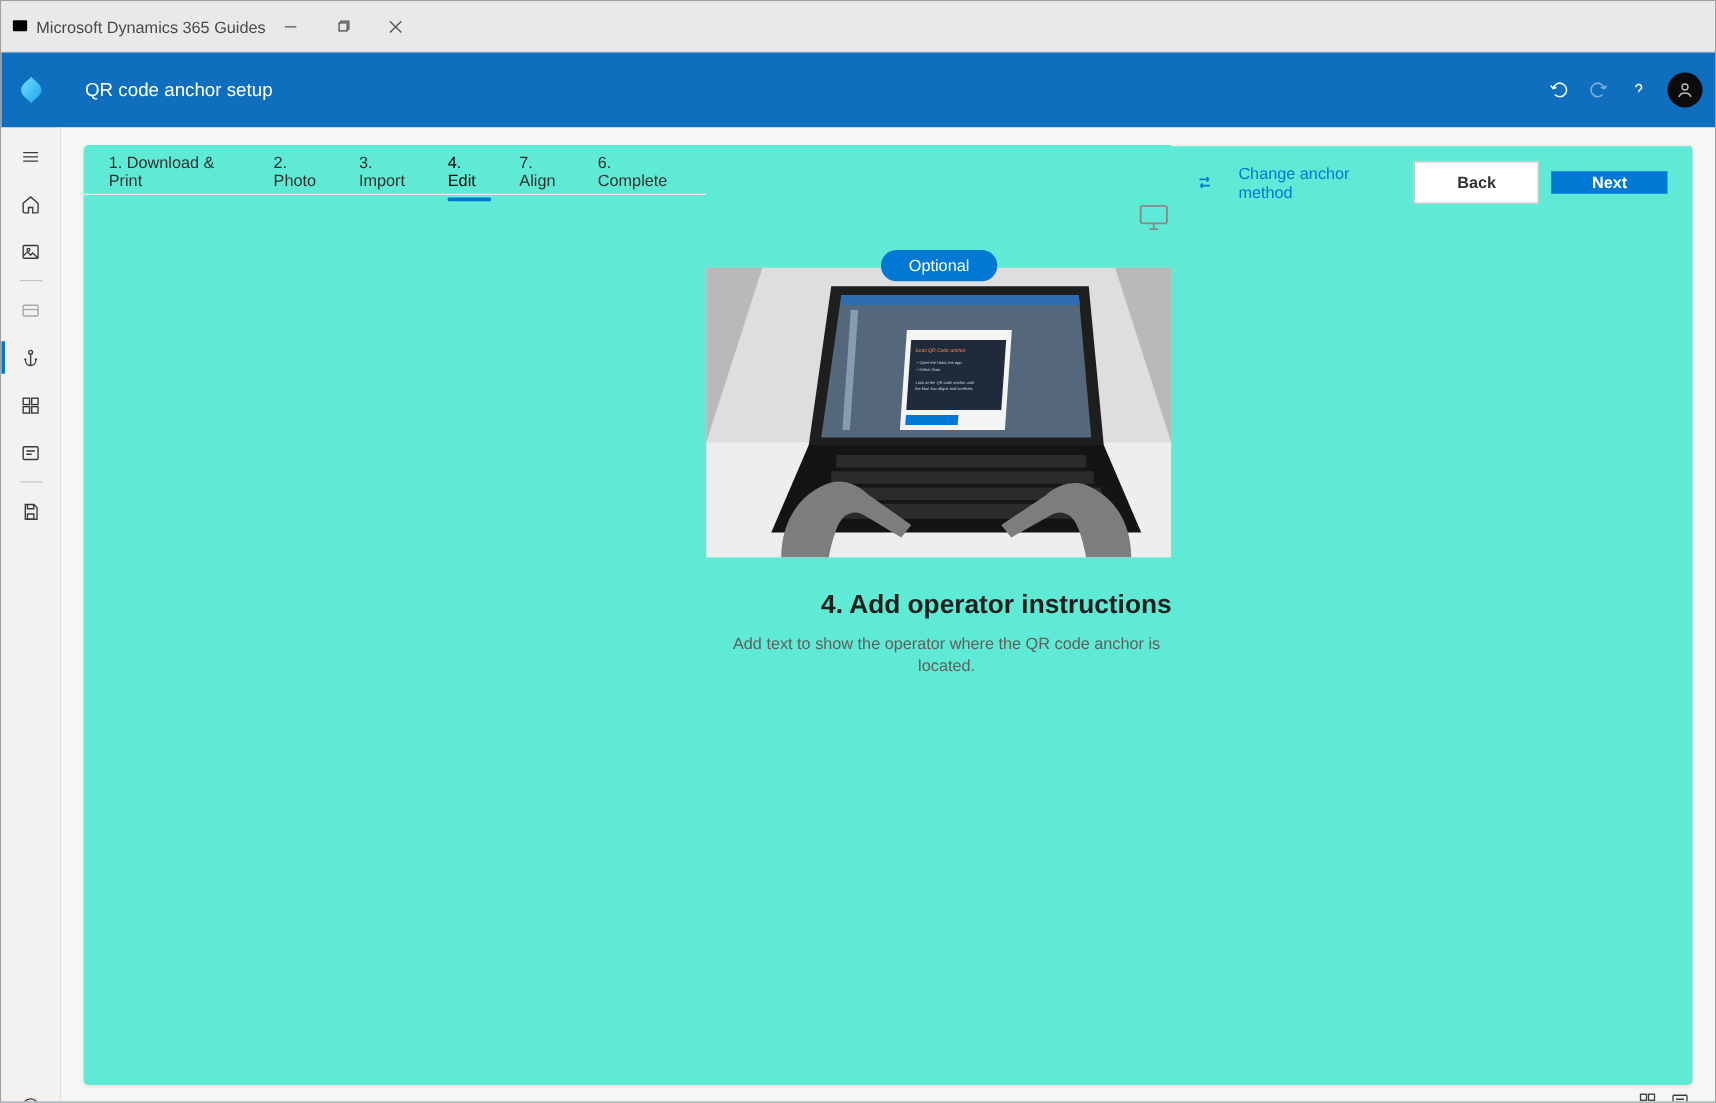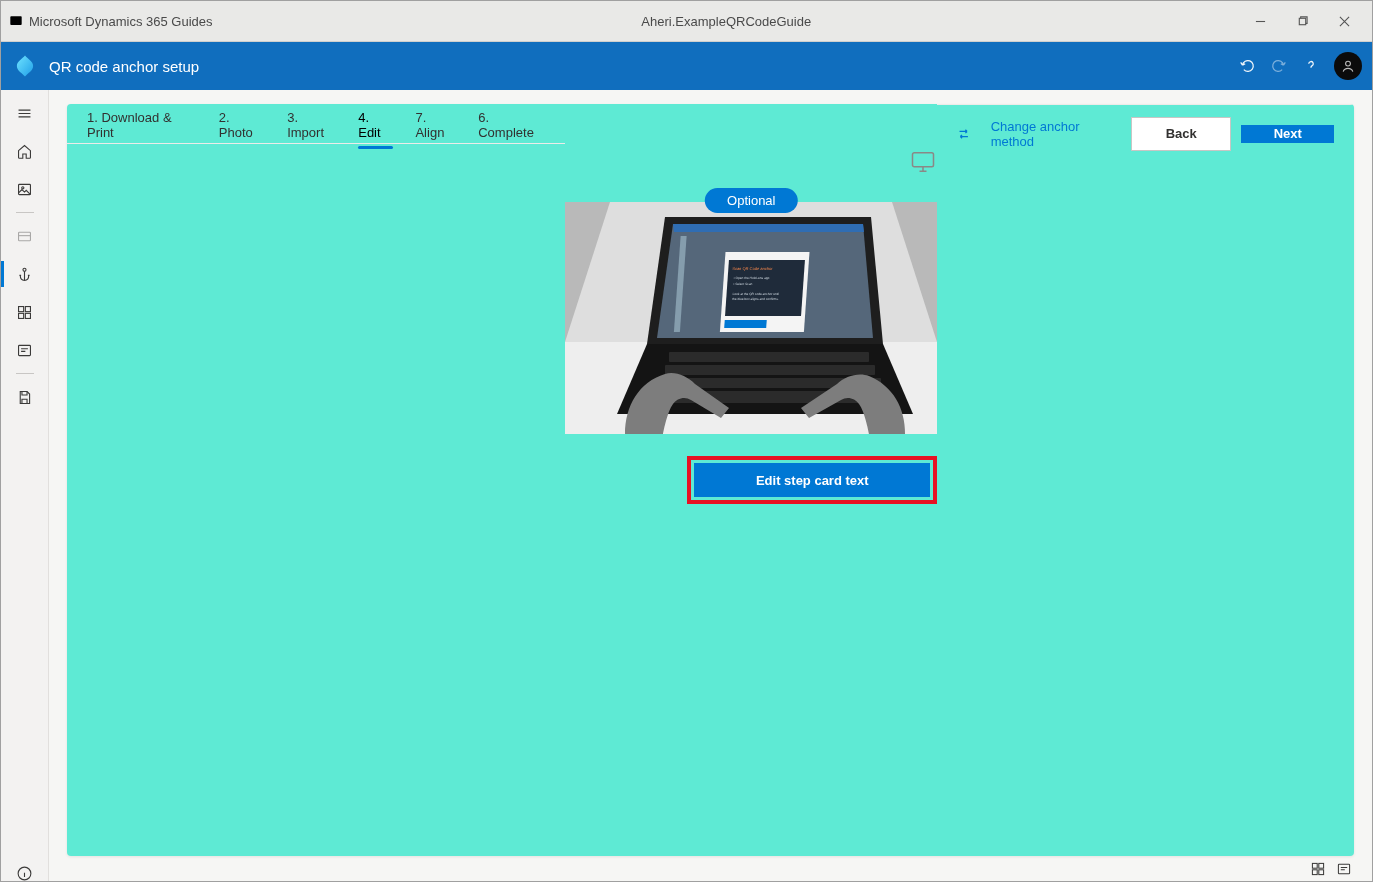--- a/index.html
+++ b/index.html
@@ -8,21 +8,21 @@
     
     .win-titlebar { height: 41px; background: #e9e9e7; display: flex; align-items: center; padding: 0 8px; border-bottom: 1px solid #d0d0ce;}
     .win-appicon { width: 14px; height: 14px; margin-right: 6px; color:#555;}
     .win-appname { flex: 0 0 auto; color:#4a4a4a; font-size: 13px;}
     .win-doc     { flex: 1 1 auto; text-align: center; color:#4a4a4a; font-size: 13px;}
     .win-ctrls   { display:flex; gap: 2px;}
     .win-btn     { width: 40px; height: 30px; display:flex; align-items:center; justify-content:center; color:#555;}
     .win-btn svg { width:11px; height:11px; stroke:#555; stroke-width:1.2; fill:none;}
 
     
-    .cmdbar { height: 48px; background: #106ebe; color: #fff; display:flex; align-items:center; padding: 0 10px;}
+    .cmdbar { height: 60px; background: #106ebe; color: #fff; display:flex; align-items:center; padding: 0 10px; gap: 19px;}
     .cmdbar-logo { width: 28px; height: 28px; margin-right: 10px; display:flex; align-items:center; justify-content:center;}
     .cmdbar-logo svg {width:26px;height:26px;}
     .cmdbar-title { font-size: 15px; font-weight: 400;}
     .cmdbar-spacer { flex:1;}
     .cmdbar-right { display:flex; align-items:center; gap:14px;}
     .cmdbar-icon { color:#fff; opacity:.95; display:flex; align-items:center;}
     .cmdbar-icon svg {width:18px;height:18px;stroke:#fff;fill:none;stroke-width:1.4;}
     .cmdbar-avatar { width:28px;height:28px;border-radius:50%;background:#0b0b0b;display:flex;align-items:center;justify-content:center;}
 
     
@@ -71,21 +71,20 @@
 <body>
 
 <div class="win-titlebar">
   <span class="win-appicon">
     <svg viewBox="0 0 16 16">
         <rect x="1.5" y="2.5" width="13" height="10" rx="1"></rect>
         <path d="M4 5.5h8M4 8h6"></path>
       </svg>
   </span>
   <span class="win-appname">Microsoft Dynamics 365 Guides</span>
-  <span class="win-doc">Aheri.ExampleQRCodeGuide</span>
   <div class="win-ctrls">
     <div class="win-btn">
         <svg viewBox="0 0 12 12">
           <path d="M1 6h10"></path>
         </svg>
       </div>
     <div class="win-btn">
         <svg viewBox="0 0 12 12">
           <rect x="2.5" y="2.5" width="7" height="7"></rect>
           <path d="M4 2.5V1h7v7h-1.5"></path>
@@ -251,24 +250,23 @@
               <rect x="100" y="163" width="210" height="10" rx="1"></rect>
               <rect x="96" y="176" width="220" height="10" rx="1"></rect>
               <rect x="92" y="189" width="230" height="12" rx="1"></rect>
             </g>
 
             <path d="M60 232c0-28 14-52 40-60 10-3 22 2 30 10l34 24-8 10-30-18c-6-4-14-2-18 4-6 8-10 30-10 30z" fill="#7d7d7d"></path>
             <path d="M340 232c0-26-12-48-36-58-10-4-24 0-32 8l-36 24 8 10 32-18c6-4 14-2 18 4 6 8 10 30 10 30z" fill="#7d7d7d"></path>
           </svg>
         </div>
 
-
-        <div class="primary-wrap">
-          <button class="btn-primary">Edit step card text</button>
-        </div>
+        <div class="heading">4. Add operator instructions</div>
+        <div class="sub">Add text to show the operator where the QR code anchor is located.</div>
+
       </div>
 
       <div class="bottombar">
         <a class="link">
           <svg viewBox="0 0 16 16">
               <path d="M3 5h9m0 0l-2-2m2 2l-2 2M13 11H4m0 0l2 2m-2-2l2-2"></path>
             </svg>
           <span>Change anchor method</span>
         </a>
         <span class="spacer"></span>

